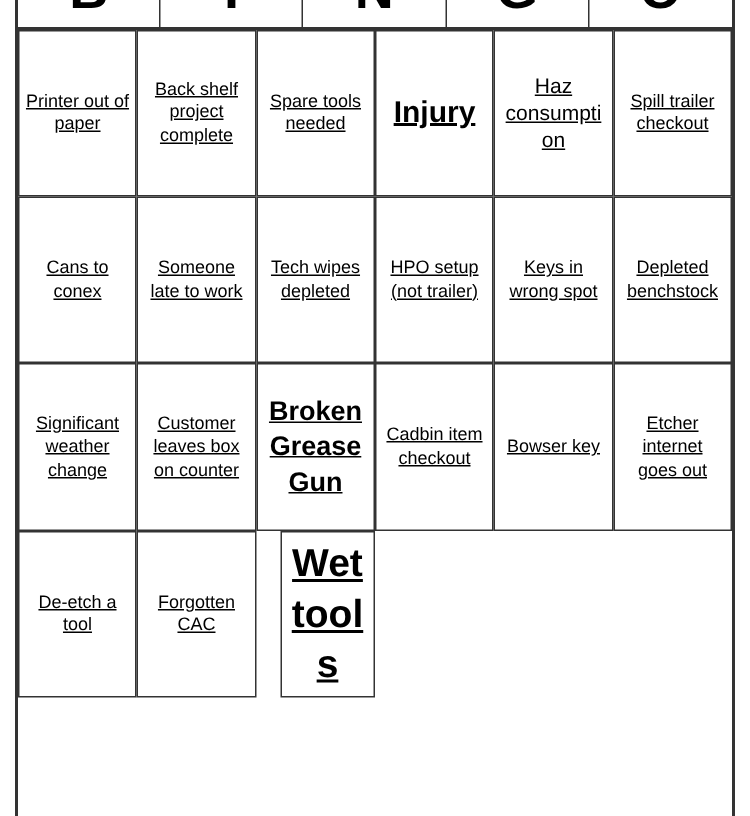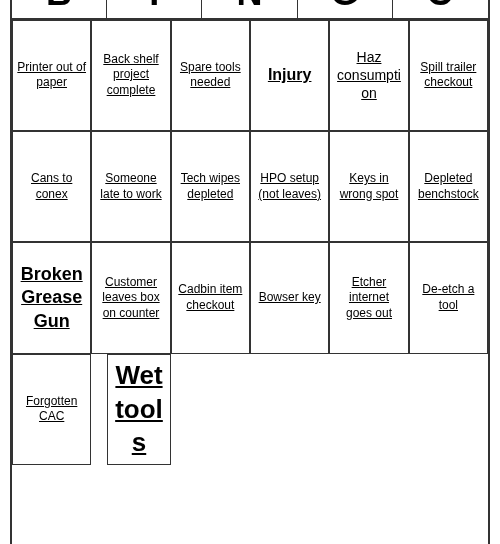--- a/index.html
+++ b/index.html
@@ -48,21 +48,21 @@
       padding: 4px;
       font-size: 12px;
       line-height: 1.3;
       word-break: break-word;
     }
     .bingo-cell.free {
       font-size: 22px;
       font-weight: bold;
     }
     .bingo-cell.large-text {
-      font-size: 16px;
+      font-size: 20px;
       font-weight: bold;
     }
     .bingo-cell.xl-text {
       font-size: 26px;
       font-weight: bold;
       margin-left: 16px;
     }
     .bingo-cell.big-text {
       font-size: 18px;
       font-weight: bold;
@@ -82,25 +82,26 @@
   <div class="bingo-grid">
   <div class="bingo-cell">Printer out of paper</div>
       <div class="bingo-cell">Back shelf project complete</div>
       <div class="bingo-cell">Spare tools needed</div>
       <div class="bingo-cell large-text">Injury</div>
       <div class="bingo-cell" style="font-size: 14px;">Haz consumption</div>
       <div class="bingo-cell">Spill trailer checkout</div>
       <div class="bingo-cell">Cans to conex</div>
       <div class="bingo-cell">Someone late to work</div>
       <div class="bingo-cell">Tech wipes depleted</div>
-      <div class="bingo-cell">HPO setup (not leaves)</div>
+      <div class="bingo-cell">HPO setup (not trailer)</div>
       <div class="bingo-cell">Keys in wrong spot</div>
       <div class="bingo-cell">Depleted benchstock</div>
+      <div class="bingo-cell">Significant weather change</div>
+      <div class="bingo-cell">Customer leaves box on counter</div>
       <div class="bingo-cell big-text">Broken Grease Gun</div>
-      <div class="bingo-cell">Customer leaves box on counter</div>
       <div class="bingo-cell">Cadbin item checkout</div>
       <div class="bingo-cell">Bowser key</div>
       <div class="bingo-cell">Etcher internet goes out</div>
       <div class="bingo-cell">De-etch a tool</div>
       <div class="bingo-cell">Forgotten CAC</div>
       <div class="bingo-cell xl-text">Wet tools</div>
     </div>
 </div>
 
 </body></html>

